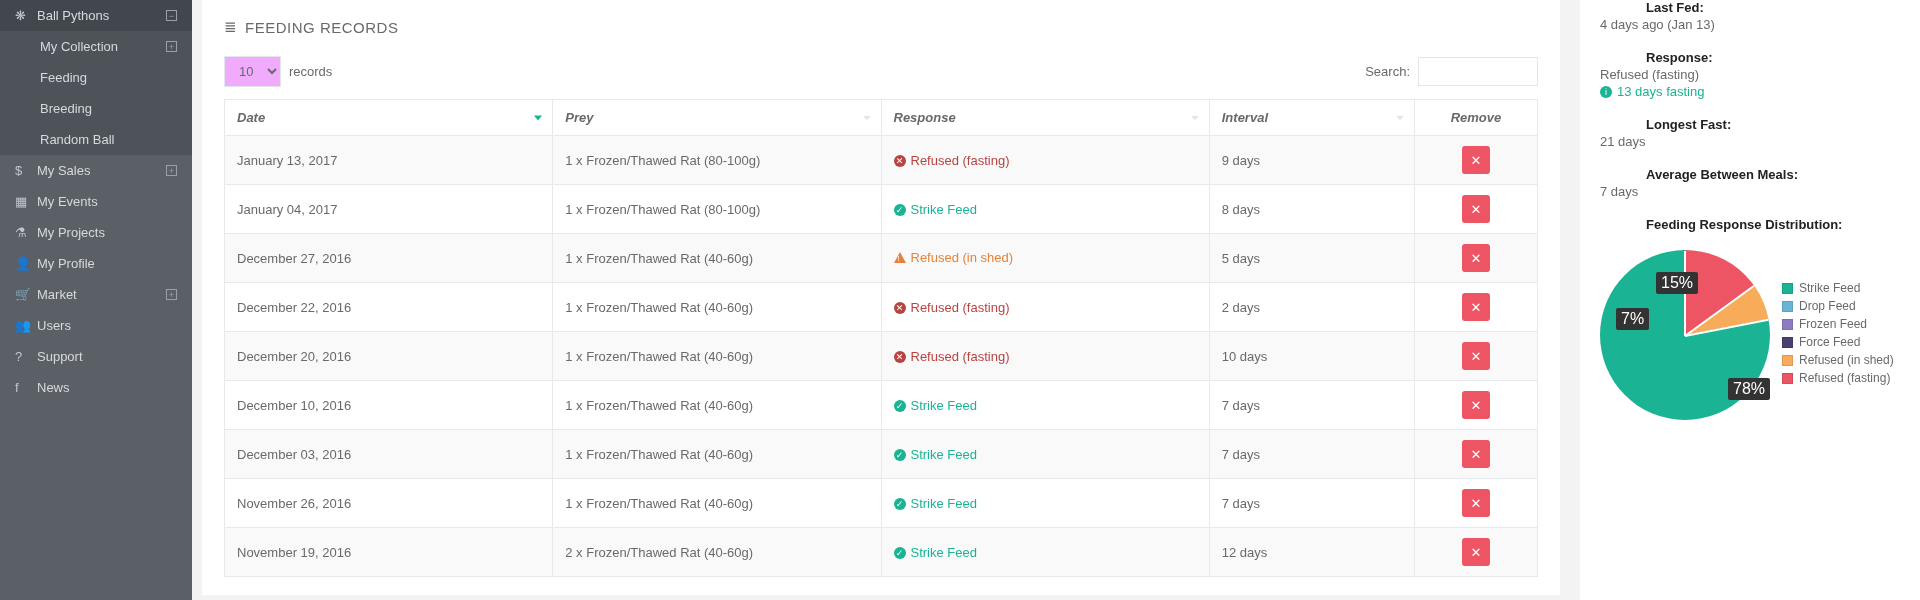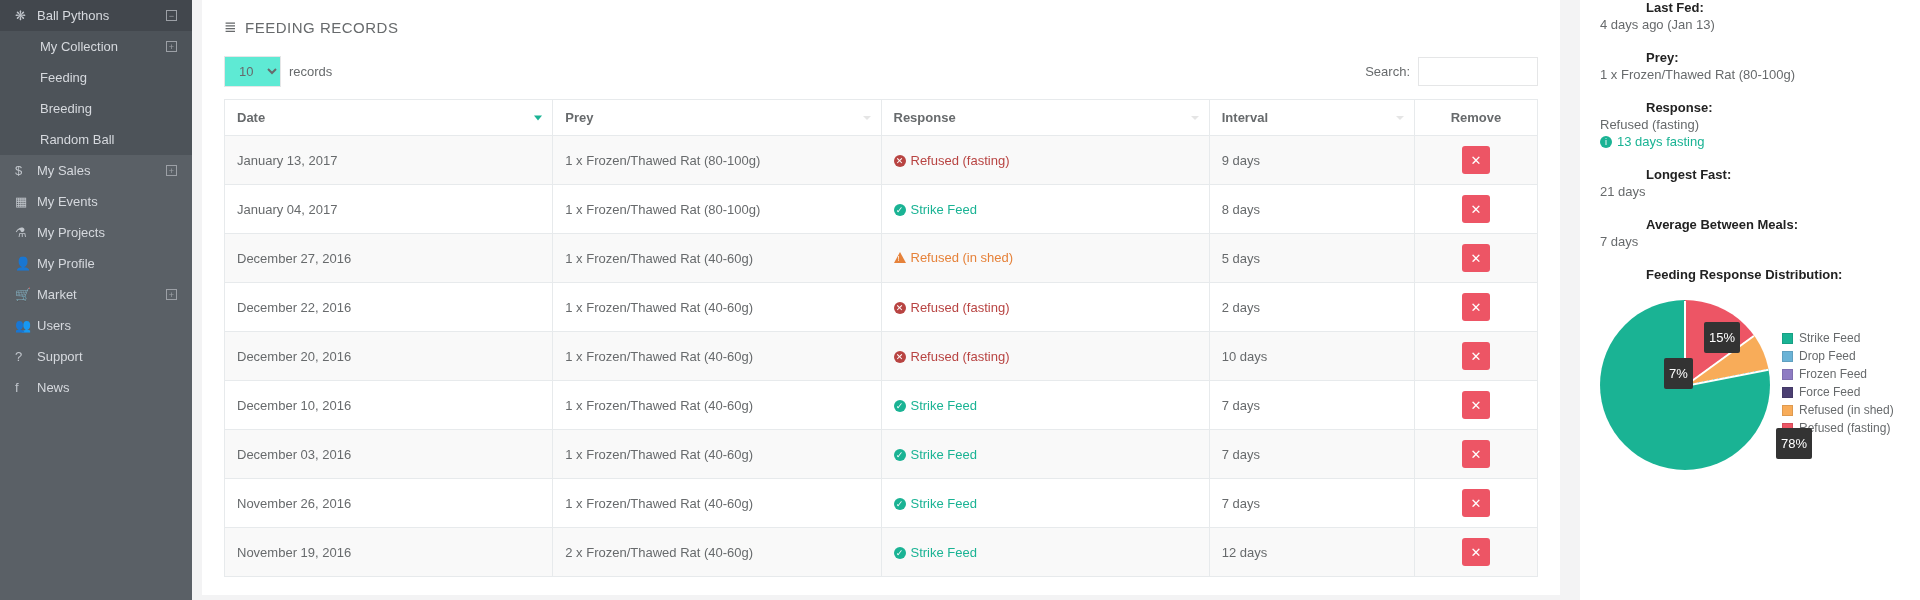--- a/index.html
+++ b/index.html
@@ -10,25 +10,25 @@
 .nav-item.active { background: #42474d; }
 .nav-item.sub { padding-left: 40px; background: #4d5359; font-size: 13px; }
 .nav-item .icon { width: 22px; color: #c0c5cb; display: inline-flex; align-items: center; }
 .nav-item .label { flex: 1; }
 .nav-item .badge-box { width: 11px; height: 11px; border: 1px solid #9ca0a6; font-size: 9px; display: flex; align-items: center; justify-content: center; color: #9ca0a6; }
 .main { flex: 1; padding: 0 20px 0 10px; overflow: hidden; }
 .panel { background: #fff; margin-top: 0; padding: 18px 22px; }
 .panel-title { display: flex; align-items: center; gap: 8px; font-size: 15px; font-weight: 500; color: #676a6c; letter-spacing: 0.5px; margin-bottom: 20px; }
 .controls-row { display: flex; align-items: center; justify-content: space-between; margin-bottom: 12px; }
 .length-ctrl { display: flex; align-items: center; gap: 8px; }
-.length-ctrl select { border: 1px solid #e5e6e7; padding: 6px 10px; font-size: 13px; color: #676a6c; background: #5eead4; }
+.length-ctrl select { border: 1px solid #e5e6e7; padding: 6px 10px; font-size: 13px; color: #676a6c; background: #f0abfc; }
 .search-ctrl { display: flex; align-items: center; gap: 8px; }
 .search-ctrl input { border: 1px solid #e5e6e7; padding: 6px 10px; width: 120px; font-size: 13px; }
 table { width: 100%; border-collapse: collapse; }
-th { text-align: left; padding: 10px 12px; border: 1px solid #e7eaec; background: #fff; color: #676a6c; font-weight: 600; font-size: 13px; position: relative; }
+th { text-align: left; padding: 10px 12px; border: 1px solid #e7eaec; background: #fff; color: #676a6c; font-weight: 600; font-size: 13px; position: relative; font-style: italic; }
 th.sortable::after { content: ""; position: absolute; right: 10px; top: 50%; transform: translateY(-50%); width: 0; height: 0; border-left: 4px solid transparent; border-right: 4px solid transparent; border-top: 4px solid #ccc; opacity: 0.5; }
 th.sort-desc::after { border-top: 5px solid #1ab394; opacity: 1; }
 td { padding: 10px 12px; border: 1px solid #e7eaec; color: #676a6c; font-size: 13px; }
 tbody tr:nth-child(odd) td { background: #f9f9f9; }
 .resp { display: inline-flex; align-items: center; gap: 5px; }
 .resp.green { color: #1ab394; }
 .resp.red { color: #b84442; }
 .resp.orange { color: #e6823a; }
 .resp-icon { width: 12px; height: 12px; border-radius: 50%; display: inline-flex; align-items: center; justify-content: center; font-size: 9px; color: #fff; }
 .resp.green .resp-icon { background: #1ab394; }
@@ -38,21 +38,21 @@
 .right-col { width: 340px; flex-shrink: 0; padding: 0 20px; background: #fff; }
 .info-block { margin-bottom: 18px; }
 .info-label { font-weight: 700; color: #222; font-size: 13px; padding-left: 46px; }
 .info-val { color: #676a6c; font-size: 13px; margin-top: 2px; }
 .info-link { color: #1ab394; font-size: 13px; display: inline-flex; align-items: center; gap: 5px; margin-top: 2px; }
 .info-link .info-icon { width: 12px; height: 12px; border-radius: 50%; background: #1ab394; color: #fff; font-size: 9px; display: inline-flex; align-items: center; justify-content: center; }
 .chart-row { display: flex; align-items: center; gap: 12px; }
 .pie-wrap { width: 170px; height: 170px; position: relative; }
 .pie { width: 170px; height: 170px; border-radius: 50%; background: conic-gradient(#ed5565 0deg 54deg, #f8ac59 54deg 79deg, #1ab394 79deg 360deg); position: relative; }
 .pie-sep { position: absolute; left: 50%; top: 50%; width: 85px; height: 2px; background: #fff; transform-origin: 0 50%; }
-.pie-label { position: absolute; background: #333; color: #fff; font-size: 13px; padding: 8px 5px; border-radius: 2px; margin-left: 48px; }
+.pie-label { position: absolute; background: #333; color: #fff; font-size: 16px; padding: 2px 5px; border-radius: 2px; }
 .legend { font-size: 12px; }
 .legend-item { display: flex; align-items: center; gap: 6px; margin-bottom: 4px; color: #676a6c; }
 .legend-sw { width: 11px; height: 11px; border: 1px solid rgba(0,0,0,0.1); }
 .triangle-warn { width: 0; height: 0; border-left: 6px solid transparent; border-right: 6px solid transparent; border-bottom: 11px solid #e6823a; position: relative; }
 .triangle-warn::after { content: "!"; color: #fff; font-size: 8px; position: absolute; left: -2px; top: 2px; }
 </style>
 </head>
 <body>
 
 <div class="layout">
@@ -239,24 +239,20 @@
       </table>
     </div>
   </div>
 
   <div class="right-col">
     <div class="info-block">
       <div class="info-label">Last Fed:</div>
       <div class="info-val">4 days ago (Jan 13)</div>
     </div>
     <div class="info-block">
-      <div class="info-label">Prey:</div>
-      <div class="info-val">1 x Frozen/Thawed Rat (80-100g)</div>
-    </div>
-    <div class="info-block">
       <div class="info-label">Response:</div>
       <div class="info-val">Refused (fasting)</div>
       <a class="info-link">
         <span class="info-icon">i</span>
         <span>13 days fasting</span>
       </a>
     </div>
     <div class="info-block">
       <div class="info-label">Longest Fast:</div>
       <div class="info-val">21 days</div>

